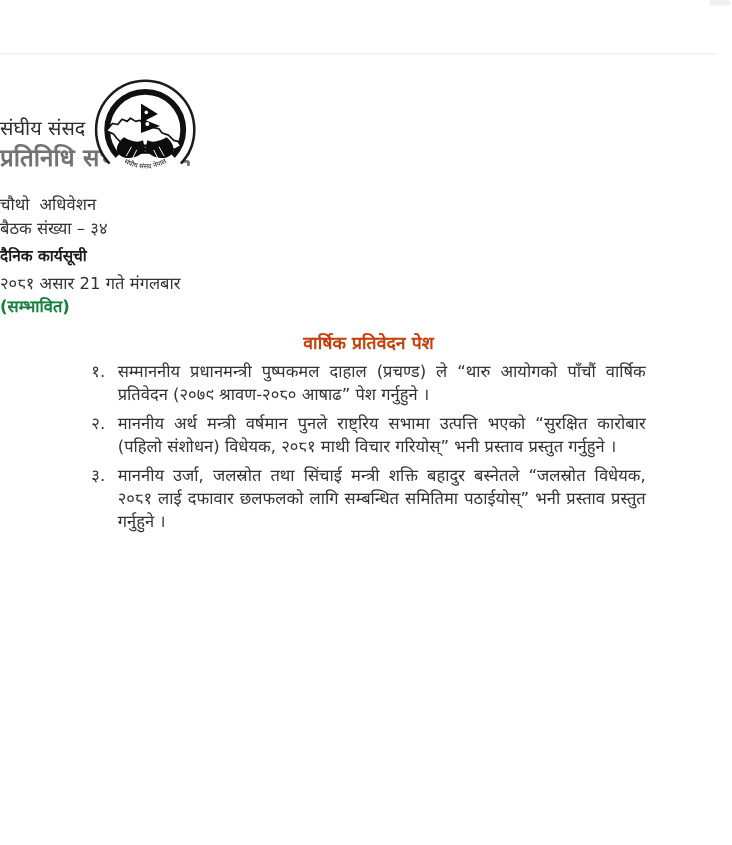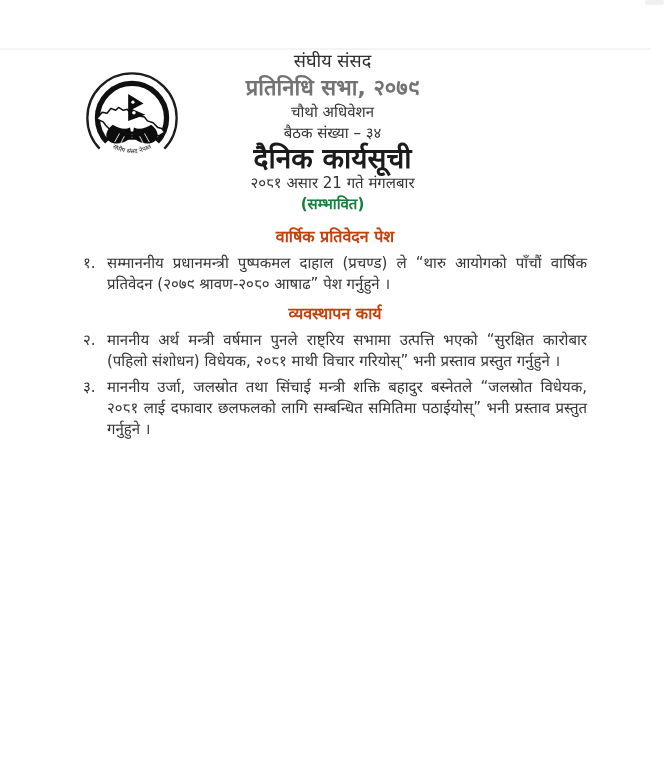--- a/index.html
+++ b/index.html
@@ -12,26 +12,26 @@
 
   
   .top-divider{position:absolute;top:48px;left:0;width:651px;height:2px;background:#f4f4f4;}
   .corner-chip{position:absolute;top:0;right:1px;width:19px;height:5px;background:#f0f0f0;border-radius:2px;}
 
   
   .logo{position:absolute;top:70px;left:84px;width:96px;height:96px;}
   .logo svg{width:100%;height:100%;display:block;}
 
   
-  .header{padding-top:50px;text-align:center;}
+  .header{padding-top:107px;text-align:left;}
   .org{font-size:18px;line-height:22px;color:#2e2e2e;}
   .assembly{font-size:22px;font-weight:700;line-height:28px;margin-top:2px;color:#737373;}
-  .session{font-size:15px;line-height:19px;margin-top:1px;}
+  .session{font-size:15px;line-height:19px;margin-top:19px;font-family:Liberation Mono, monospace;}
   .meeting{font-size:15px;line-height:19px;margin-top:2px;}
-  .doc-title{font-size:28px;font-weight:700;line-height:27px;margin-top:2px;color:#1b1b1b;}
+  .doc-title{font-size:14px;font-weight:700;line-height:27px;margin-top:2px;color:#1b1b1b;}
   .date-line,.time-line{font-size:15px;line-height:19px;margin-top:2px;}
   .note-line{font-size:15px;font-weight:700;line-height:19px;margin-top:2px;color:#15803d;}
 
   
   .content{margin:12px 78px 0 83px;}
   .section-heading{text-align:center;font-weight:700;font-size:16px;line-height:21px;margin:0 0 6px 0;color:#c2410c;}
   .section-heading.sh2{margin-top:8px;}
   .item{display:flex;margin-bottom:5px;font-size:15px;line-height:21px;}
   .item .num{flex:0 0 24px;width:24px;}
   .item .txt{flex:1;text-align:justify;}
@@ -93,21 +93,20 @@
 
   <div class="content">
 
     <div class="section-heading">वार्षिक प्रतिवेदन पेश</div>
 
     <div class="item">
       <div class="num">१.</div>
       <div class="txt">सम्माननीय प्रधानमन्त्री पुष्पकमल दाहाल (प्रचण्ड) ले “थारु आयोगको पाँचौं वार्षिक प्रतिवेदन (२०७९ श्रावण-२०८० आषाढ” पेश गर्नुहुने ।</div>
     </div>
 
-    <div class="section-heading sh2">व्यवस्थापन कार्य</div>
 
     <div class="item">
       <div class="num">२.</div>
       <div class="txt">माननीय अर्थ मन्त्री वर्षमान पुनले राष्ट्रिय सभामा उत्पत्ति भएको “सुरक्षित कारोबार (पहिलो संशोधन) विधेयक, २०८१ माथी विचार गरियोस्” भनी प्रस्ताव प्रस्तुत गर्नुहुने ।</div>
     </div>
 
     <div class="item">
       <div class="num">३.</div>
       <div class="txt">माननीय उर्जा, जलस्रोत तथा सिंचाई मन्त्री शक्ति बहादुर बस्नेतले “जलस्रोत विधेयक, २०८१ लाई दफावार छलफलको लागि सम्बन्धित समितिमा पठाईयोस्” भनी प्रस्ताव प्रस्तुत गर्नुहुने ।</div>
     </div>

